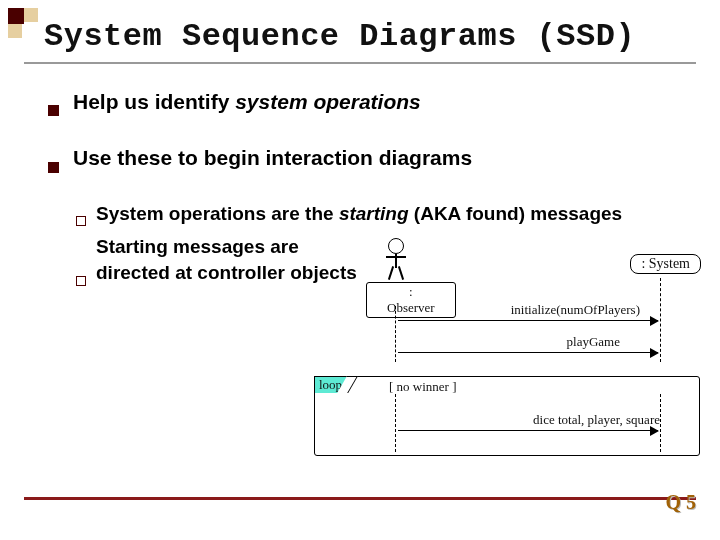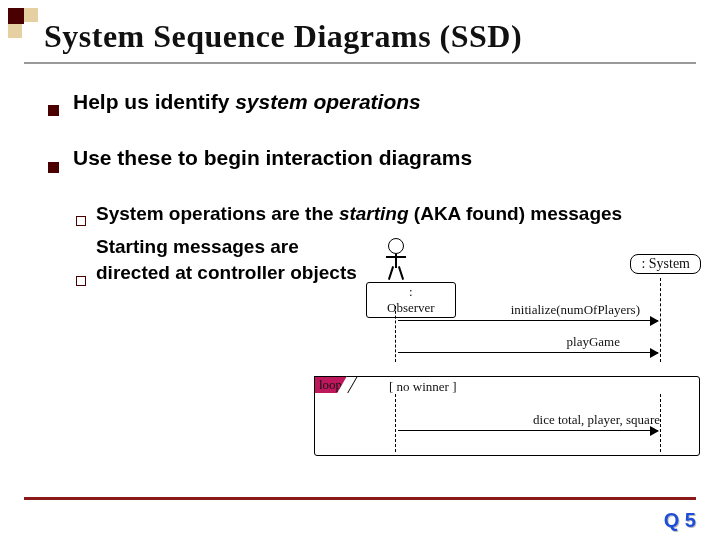--- a/index.html
+++ b/index.html
@@ -1,21 +1,21 @@
 <!DOCTYPE html>
 <html><head>
 <meta charset="utf-8">
 <style>
   html,body{margin:0;padding:0;width:720px;height:540px;background:#fff;font-family:Arial,Helvetica,sans-serif;color:#000;overflow:hidden}
   .slide{position:relative;width:720px;height:540px;box-sizing:border-box}
   .corner-deco{position:absolute;top:8px;left:8px;width:30px;height:30px}
   .cd-a{position:absolute;top:0;left:0;width:16px;height:16px;background:#4a0000}
   .cd-b{position:absolute;top:0;left:16px;width:14px;height:14px;background:#e6cfa0}
   .cd-c{position:absolute;top:16px;left:0;width:14px;height:14px;background:#e6cfa0}
-  .title{position:absolute;top:18px;left:44px;right:24px;font-family:Liberation Serif, serif;font-weight:700;font-size:32px;letter-spacing:0.5px;color:#111}
+  .title{position:absolute;top:18px;left:44px;right:24px;font-family:Liberation Mono, monospace;font-weight:700;font-size:32px;letter-spacing:0.5px;color:#111}
   .title-rule{position:absolute;top:62px;left:24px;right:24px;height:2px;background:#999}
   .bullets{position:absolute;top:88px;left:48px;right:28px;font-size:21px;font-weight:700;line-height:1.35}
   .b-row{display:flex;align-items:flex-end;margin-bottom:28px}
   .sq{display:inline-block;width:11px;height:11px;background:#4a0000;margin-right:14px;margin-top:8px;flex:0 0 auto}
   .sq-o{display:inline-block;width:10px;height:10px;border:1.5px solid #4a0000;margin-right:10px;margin-top:6px;flex:0 0 auto;box-sizing:border-box}
   .sub{margin-left:28px;font-size:19px;font-weight:700}
   .sub .b-row{margin-bottom:8px}
   .ital{font-style:italic}
   .sub-wrap{width:280px}
   .diagram{position:absolute;top:234px;left:310px;width:395px;height:255px;font-family:"Comic Sans MS","Segoe Script",cursive;font-size:14px;color:#111}
@@ -35,27 +35,27 @@
   .arrow{position:absolute;height:0;border-top:1.5px solid #000}
   .arrow:after{content:"";position:absolute;right:-1px;top:-5px;border-left:9px solid #000;border-top:5px solid transparent;border-bottom:5px solid transparent}
   .arr1{top:86px;left:88px;width:260px}
   .arr2{top:118px;left:88px;width:260px}
   .arr3{top:196px;left:88px;width:260px}
   .msg{position:absolute;font-size:13px;text-align:right}
   .msg1{top:68px;left:130px;width:200px}
   .msg2{top:100px;left:150px;width:160px}
   .msg3{top:178px;left:110px;width:240px}
   .loop-frame{position:absolute;top:142px;left:4px;width:384px;height:78px;border:1.5px solid #000;border-radius:3px}
-  .loop-tab{position:absolute;top:-1px;left:-1px;border:1.5px solid #000;border-right:none;border-bottom:none;padding:0 6px 0 4px;font-size:13px;background:#be185d}
+  .loop-tab{position:absolute;top:-1px;left:-1px;border:1.5px solid #000;border-right:none;border-bottom:none;padding:0 6px 0 4px;font-size:13px;background:#5eead4}
   .loop-tab:after{content:"";position:absolute;right:-10px;top:-1.5px;width:10px;height:100%;border-top:1.5px solid #000;border-right:1.5px solid #000;transform:skewX(-30deg);transform-origin:top left;background:#fff}
   .guard{position:absolute;top:2px;left:74px;font-size:13px}
   .life-a2{position:absolute;top:160px;left:85px;width:0;height:58px;border-left:1.5px dashed #000}
   .life-s2{position:absolute;top:160px;left:350px;width:0;height:58px;border-left:1.5px dashed #000}
   .footer-rule{position:absolute;bottom:40px;left:24px;right:24px;height:3px;background:#8a1a1a}
-  .footer-q{position:absolute;bottom:8px;right:24px;font-weight:900;font-size:20px;font-family:Liberation Sans, sans-serif;color:#1d4ed8;text-shadow:1px 1px 0 #bbb}
+  .footer-q{position:absolute;bottom:26px;right:24px;font-weight:900;font-size:20px;font-family:Liberation Serif, serif;color:#a16207;text-shadow:1px 1px 0 #bbb}
 </style>
 </head>
 <body>
 
 <div class="slide">
 
   <div class="corner-deco">
     <div class="cd-a"></div>
       <div class="cd-b"></div>
       <div class="cd-c"></div>

